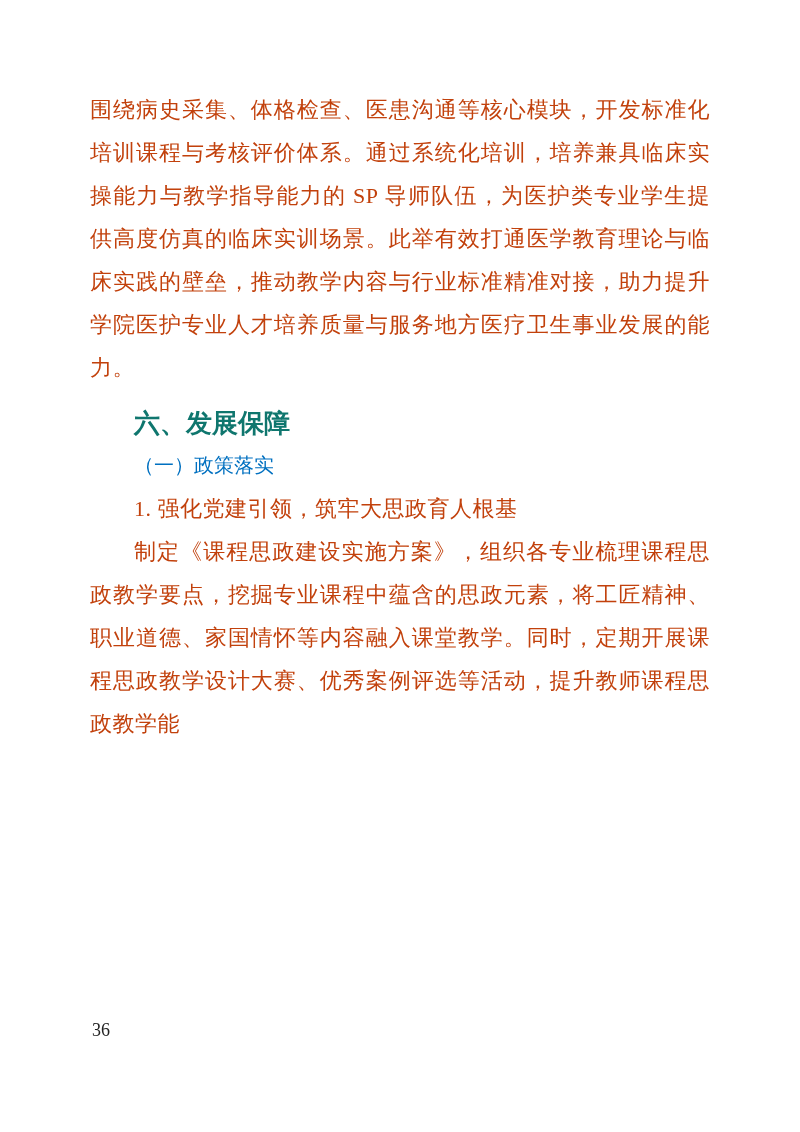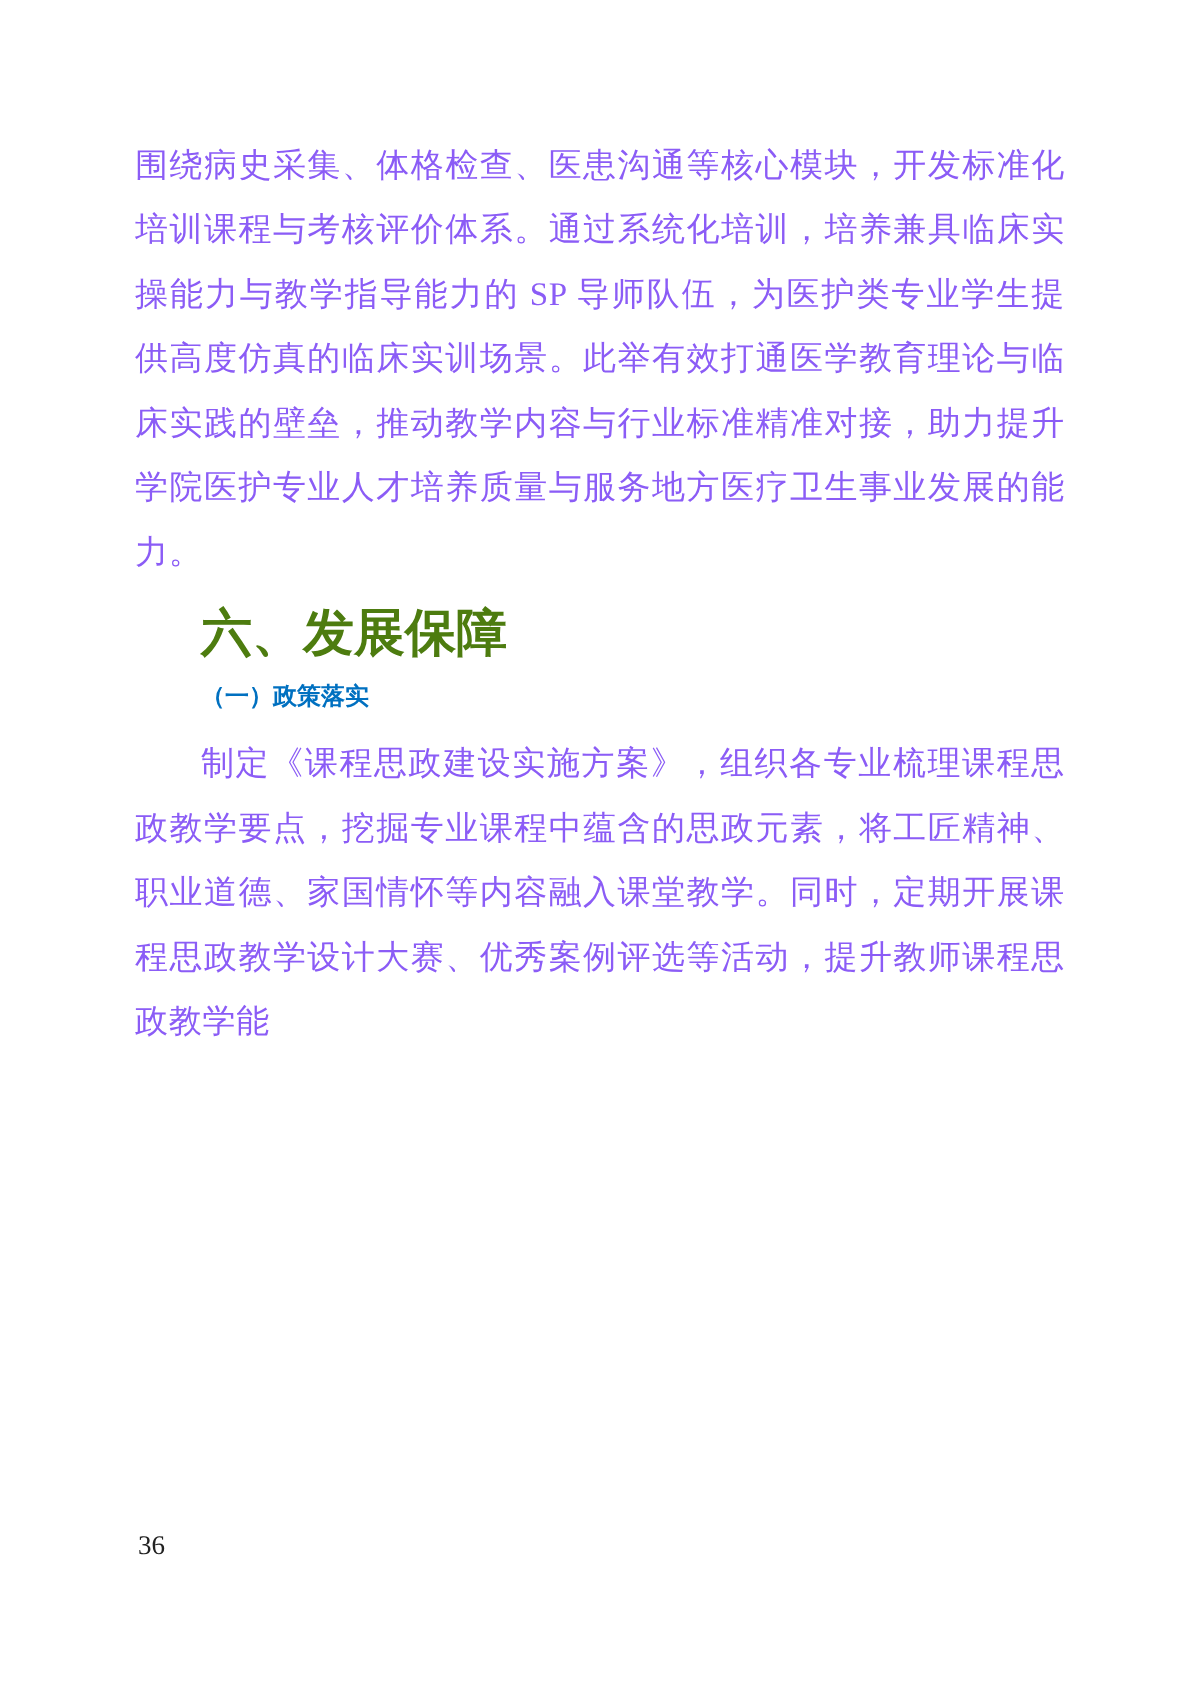--- a/index.html
+++ b/index.html
@@ -19,40 +19,40 @@
     position: absolute;
     top: 0;
     left: 90px;
     width: 620px;
     padding-top: 88px;
   }
   .body-para {
     margin: 0;
     font-size: 22px;
     line-height: 43px;
-    color: #8b5cf6;
+    color: #c2410c;
     text-align: justify;
     text-justify: inter-character;
     letter-spacing: 0.5px;
   }
   .indent-2 {
     text-indent: 2em;
   }
   .h1 {
     margin: 14px 0 0 44px;
-    font-family: Liberation Serif, serif;
+    font-family: Liberation Sans, sans-serif;
     font-weight: 700;
-    font-size: 34px;
+    font-size: 26px;
     line-height: 40px;
-    color: #4d7c0f;
+    color: #0f766e;
   }
   .h2 {
     margin: 0 0 0 44px;
-    font-weight: 700;
-    font-size: 16px;
+    font-weight: 400;
+    font-size: 20px;
     line-height: 44px;
     color: #0070C0;
   }
   .page-number {
     position: absolute;
     left: 92px;
     top: 1020px;
     font-size: 18px;
     line-height: 20px;
     color: #222222;
@@ -65,20 +65,21 @@
 <div class="page">
   <div class="content">
 
     <p class="body-para">围绕病史采集、体格检查、医患沟通等核心模块，开发标准化培训课程与考核评价体系。通过系统化培训，培养兼具临床实操能力与教学指导能力的 SP 导师队伍，为医护类专业学生提供高度仿真的临床实训场景。此举有效打通医学教育理论与临床实践的壁垒，推动教学内容与行业标准精准对接，助力提升学院医护专业人才培养质量与服务地方医疗卫生事业发展的能力。</p>
 
     <h1 class="h1">六、发展保障</h1>
 
     <h2 class="h2">（一）政策落实</h2>
 
 
+    <p class="body-para indent-2">1. 强化党建引领，筑牢大思政育人根基</p>
 
 
     <p class="body-para indent-2">制定《课程思政建设实施方案》，组织各专业梳理课程思政教学要点，挖掘专业课程中蕴含的思政元素，将工匠精神、职业道德、家国情怀等内容融入课堂教学。同时，定期开展课程思政教学设计大赛、优秀案例评选等活动，提升教师课程思政教学能</p>
 
   </div>
 
   <div class="page-number">36</div>
 </div>
 
 </body></html>

